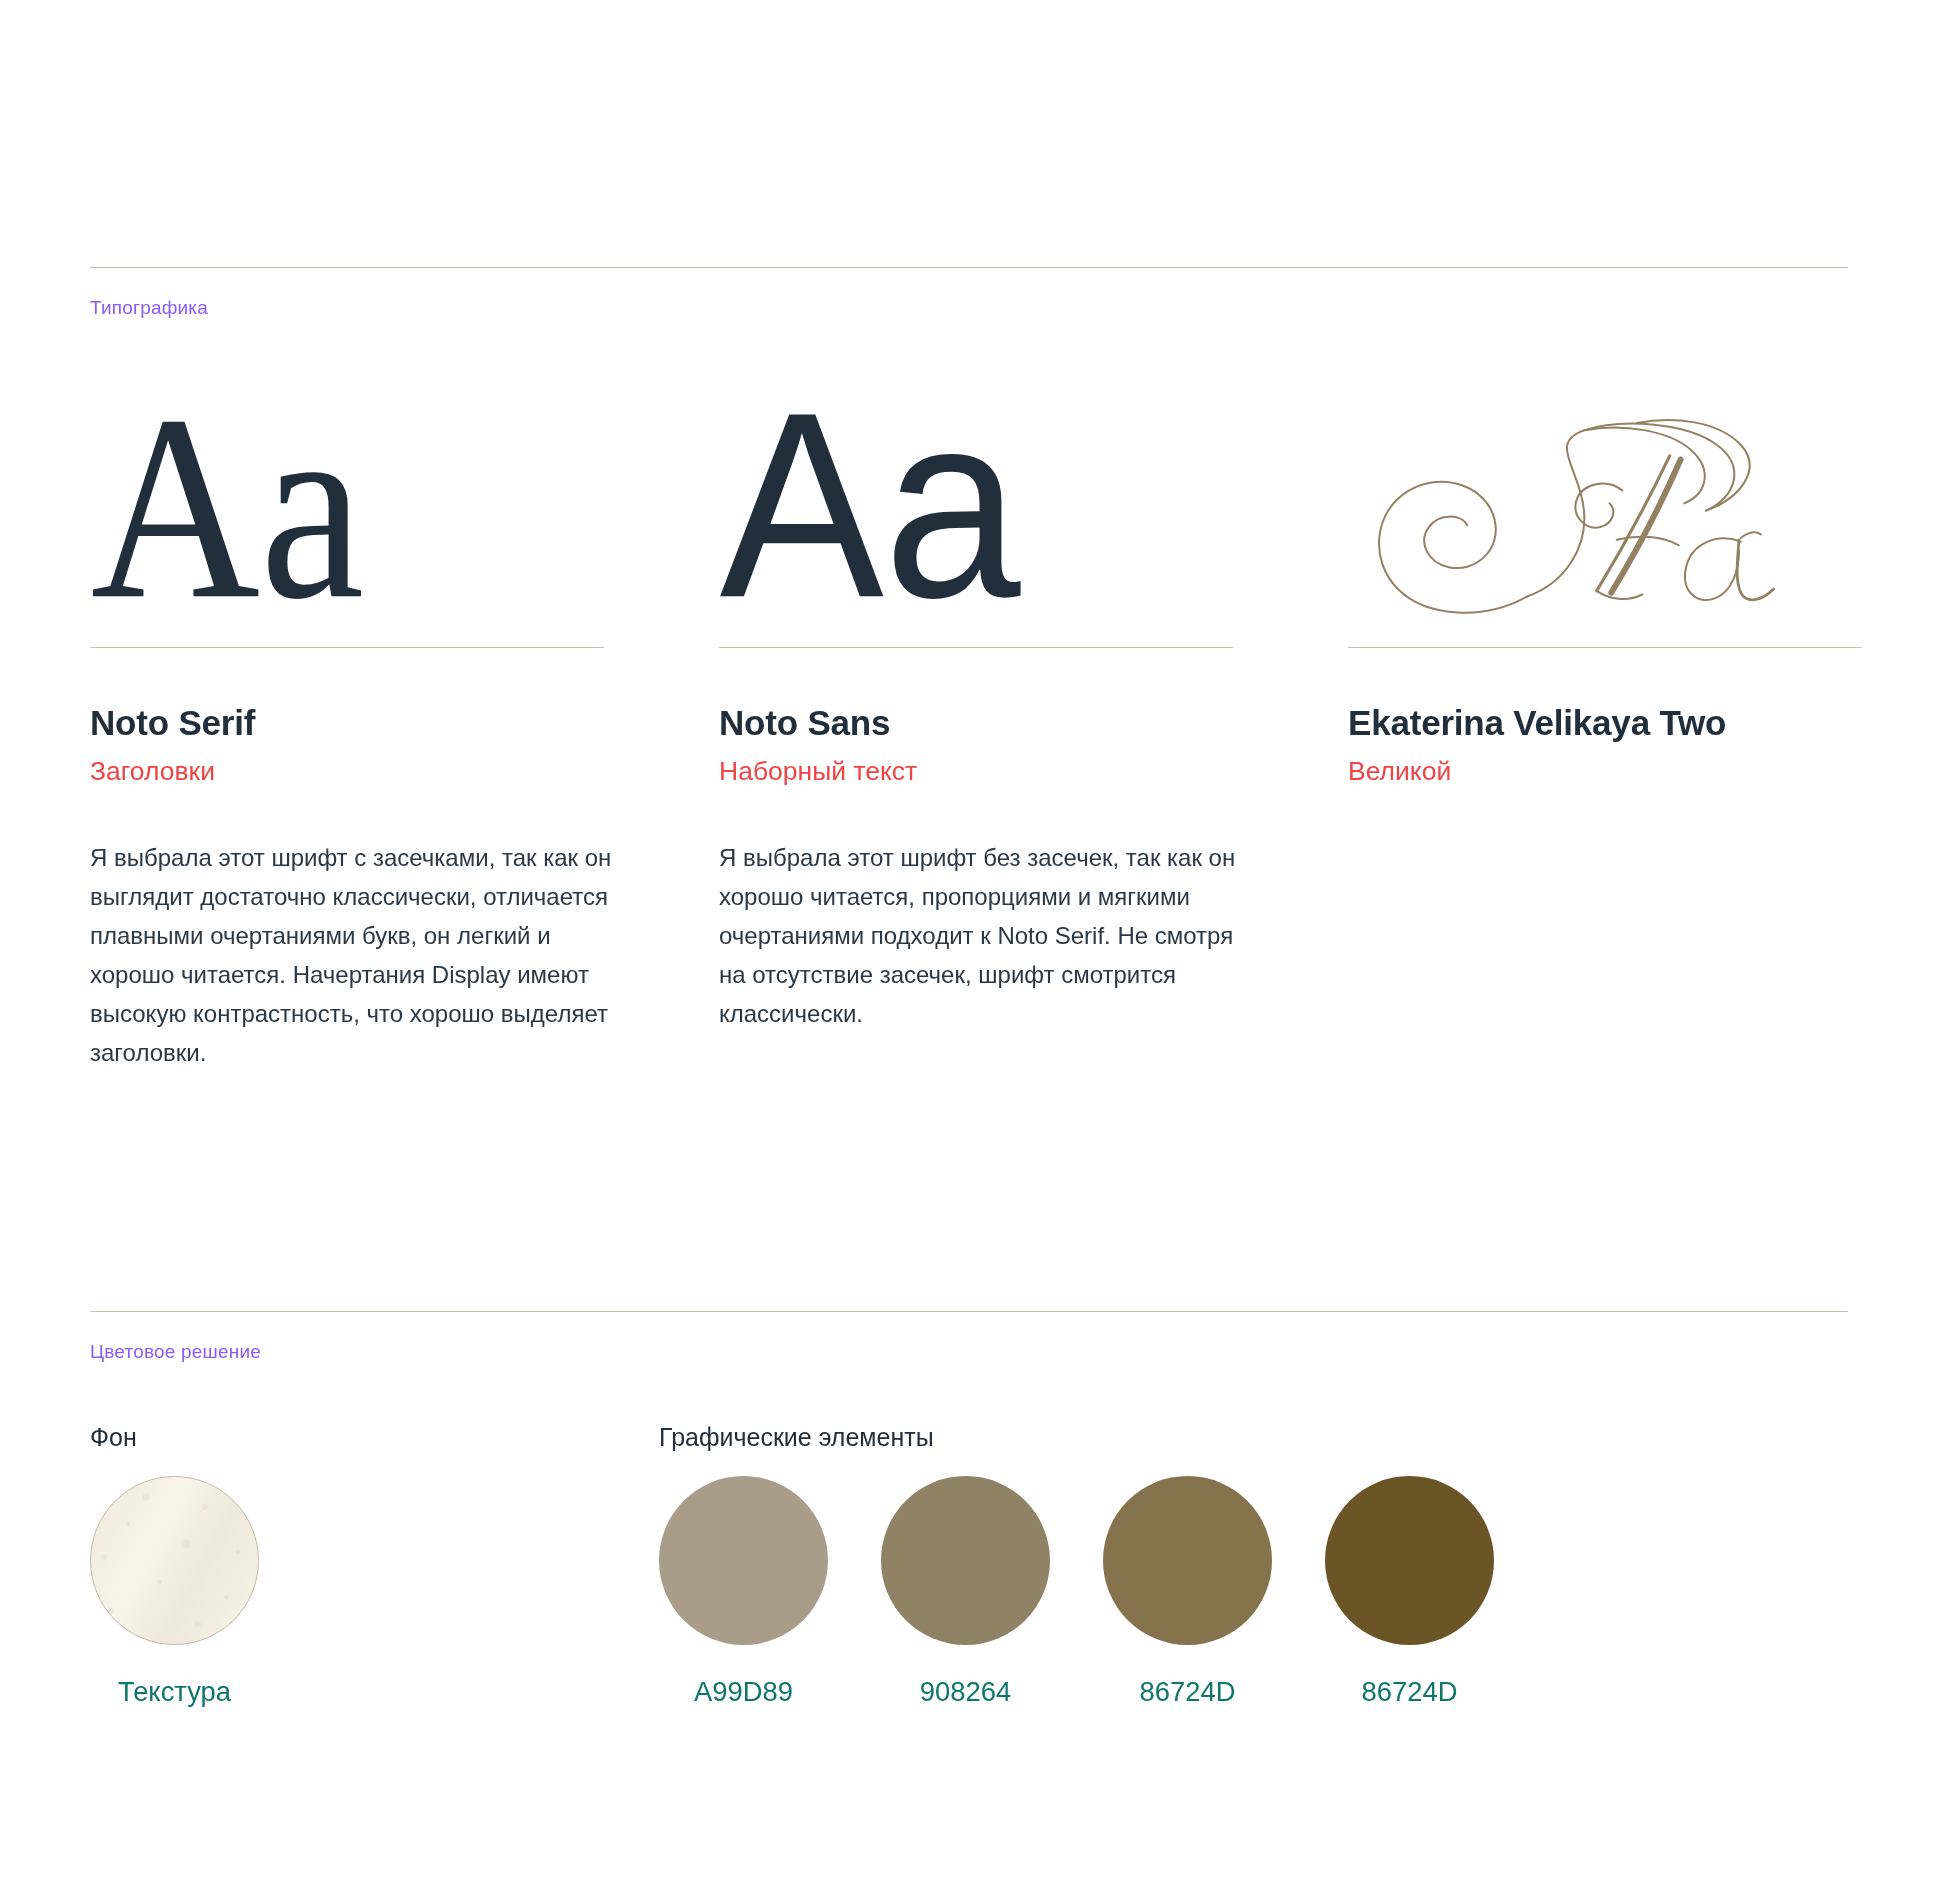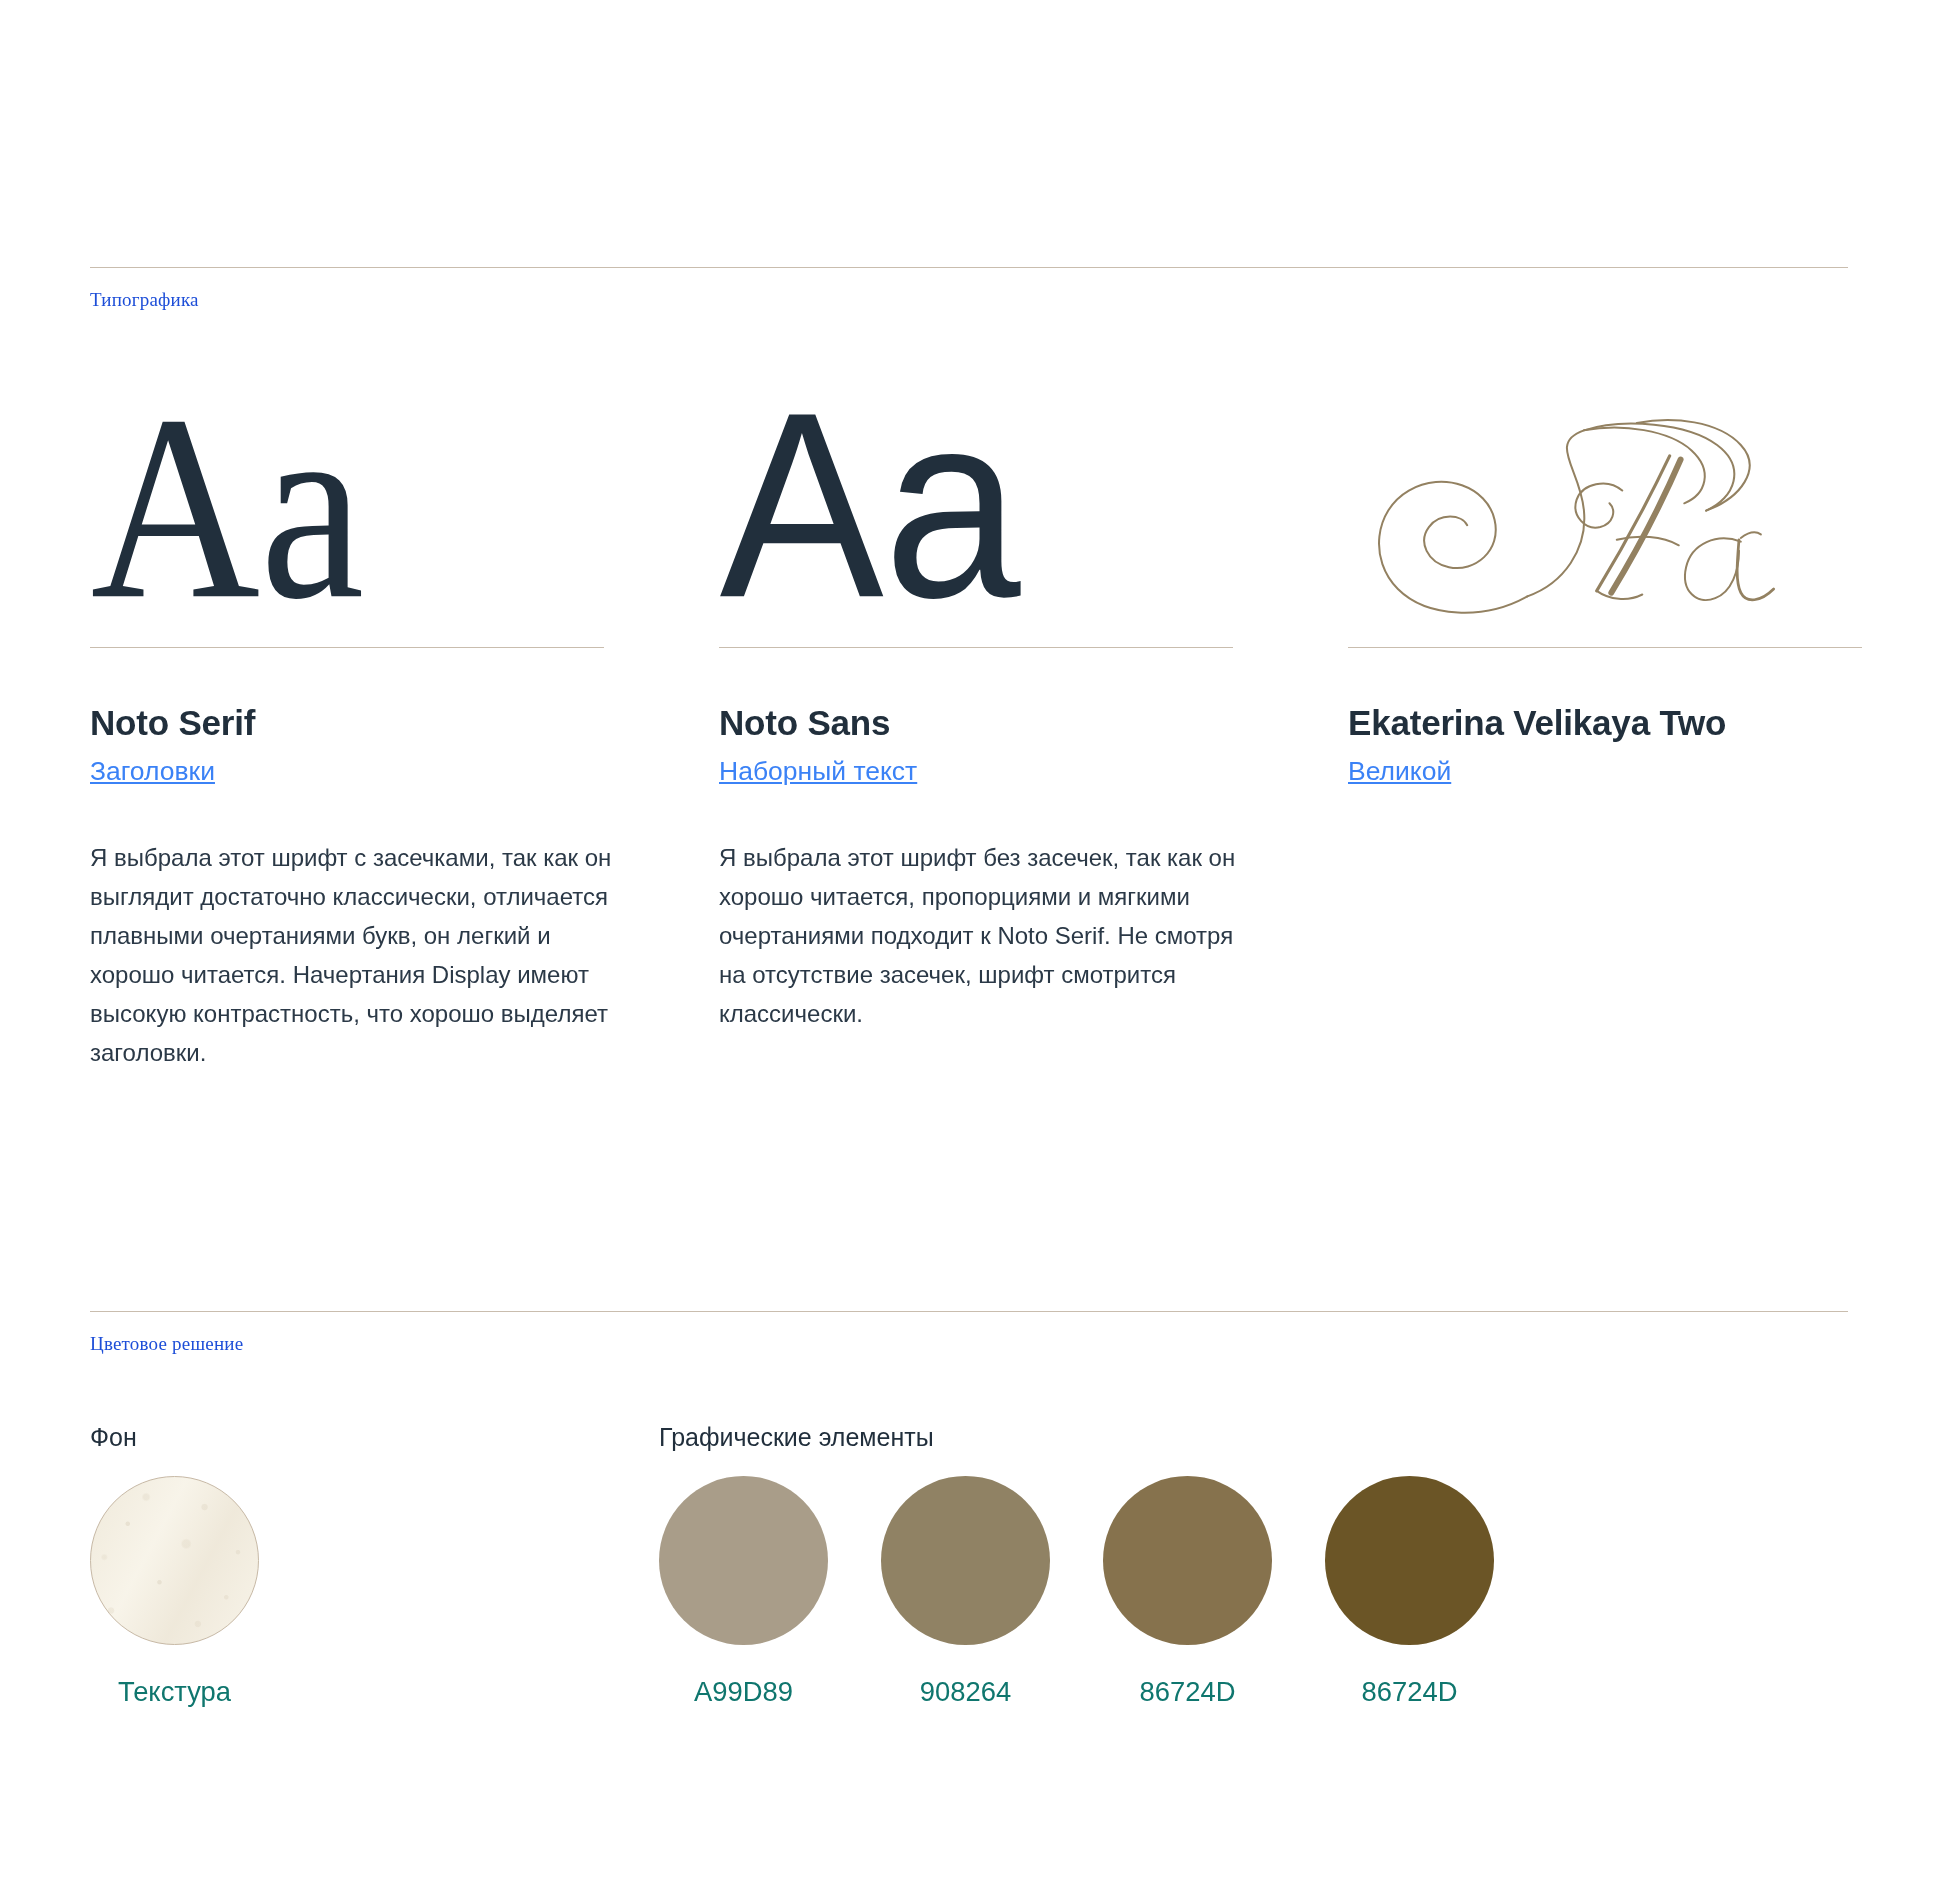--- a/index.html
+++ b/index.html
@@ -31,26 +31,26 @@
     position: absolute;
     left: 90px;
     width: 1758px;
   }
   .section-rule {
     height: 0.9px;
     background: #c9bdae;
     width: 100%;
   }
   .section-caption {
-    margin-top: 21px;
+    margin-top: 29px;
     font-size: 19px;
     line-height: 1.2;
     letter-spacing: 0.2px;
-    color: #1d4ed8;
-    font-family: Liberation Serif, serif;
+    color: #8b5cf6;
+    font-family: Liberation Sans, sans-serif;
   }
 
   #typography-section { top: 267px; }
   #colors-section { top: 1311px; }
 
   
   .type-grid {
     position: absolute;
     left: 90px;
     top: 398px;
@@ -88,22 +88,21 @@
     font-weight: 700;
     line-height: 1.15;
     color: #212f3c;
     letter-spacing: -0.2px;
   }
   .font-role {
     margin-top: 12.8px;
     font-size: 26.5px;
     font-weight: 400;
     line-height: 1.2;
-    color: #3b82f6;
-    text-decoration: underline;
+    color: #ef4444;
   }
   .font-desc {
     margin-top: 51px;
     font-size: 24px;
     line-height: 1.62;
     color: #2b3947;
     max-width: 530px;
   }
 
   

